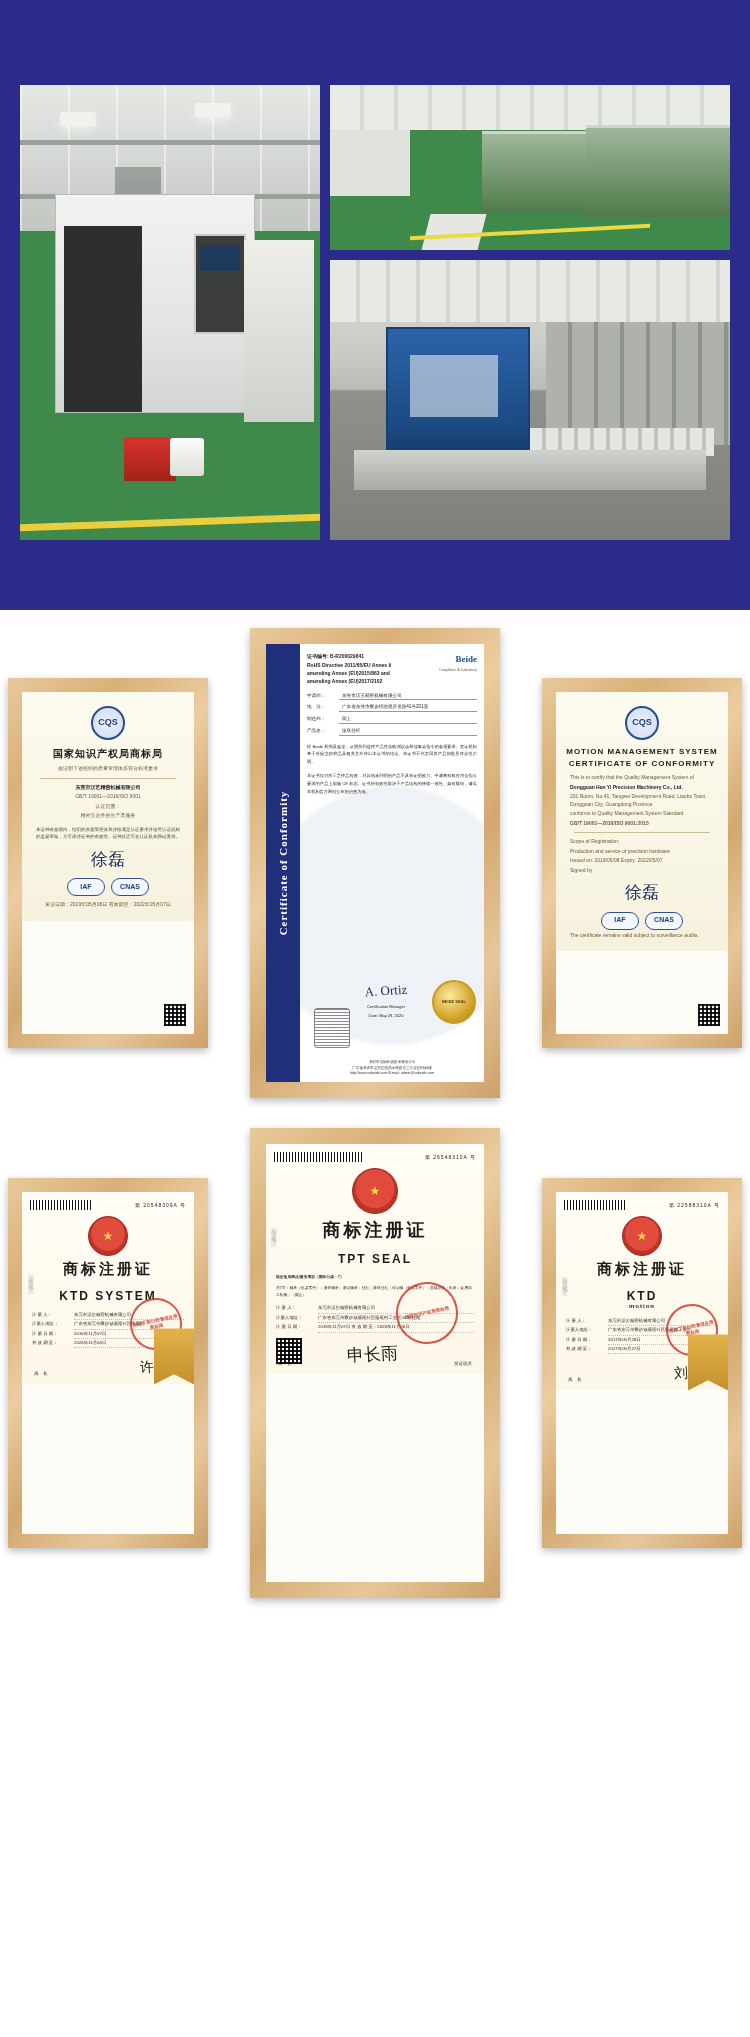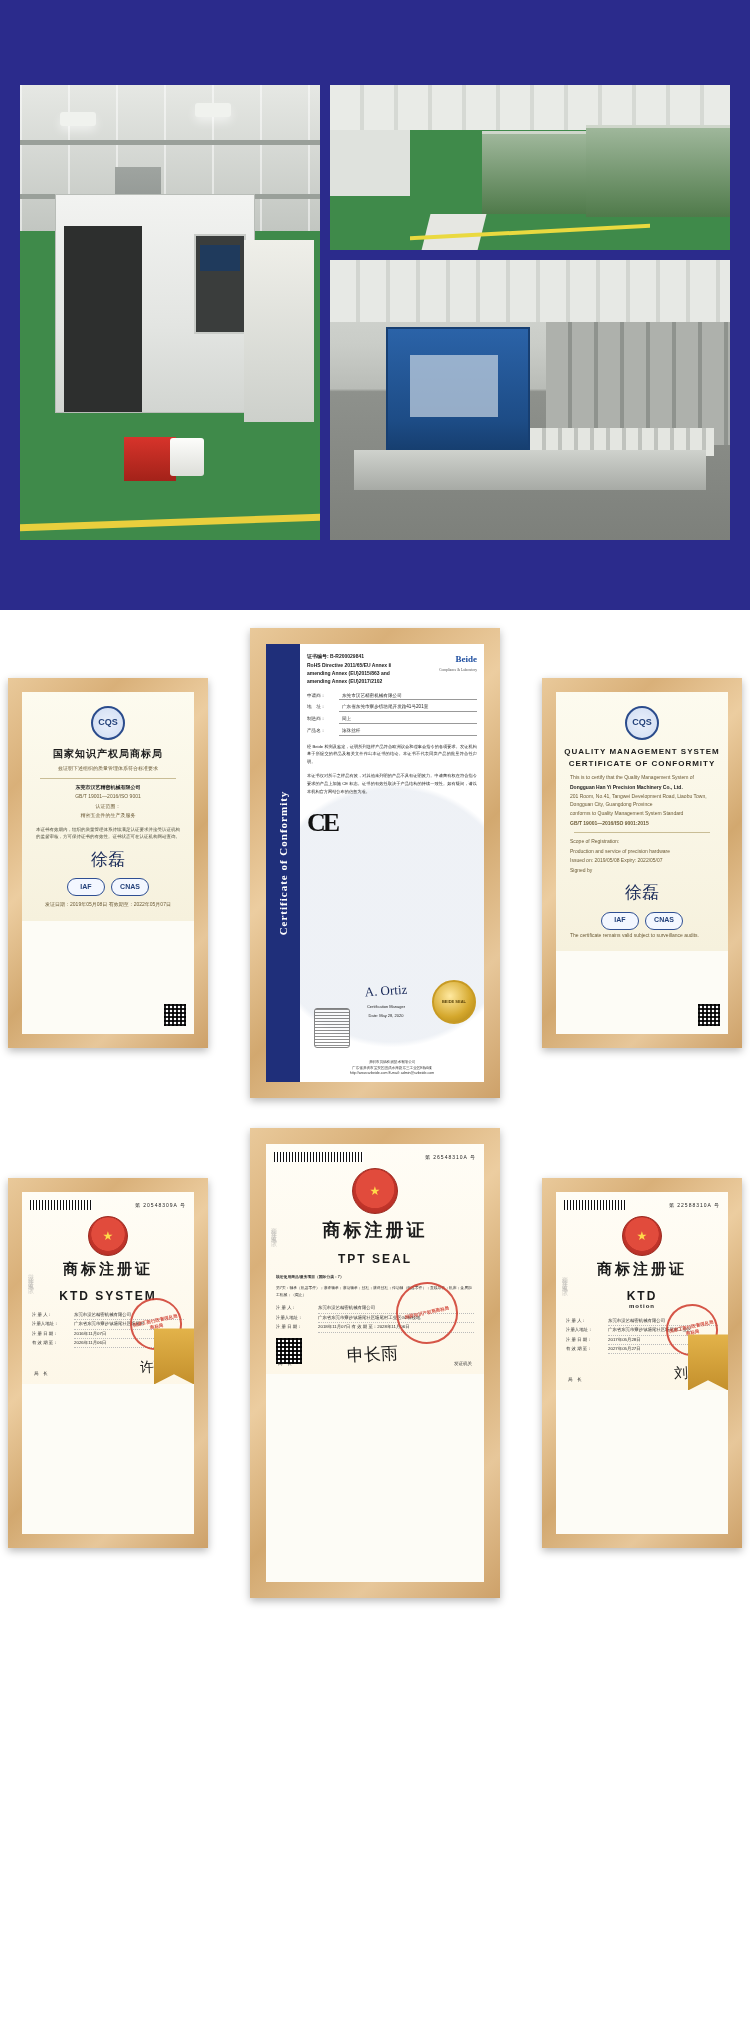--- a/index.html
+++ b/index.html
@@ -481,21 +481,20 @@
               </div>
               <div class="f">
                 <div class="k">产品名：</div>
                 <div class="v">滚珠丝杆</div>
               </div>
             </div>
 
             <div class="coc-para">经 Beide 检测及鉴定，证明所列送样产品符合欧洲议会和理事会指令的各项要求。发证机构基于所提交的样品及相关文件作出本证书的结论。本证书不代表同类产品的批量符合性声明。</div>
             <div class="coc-para">本证书仅对所示之样品有效，对其他未列明的产品不具有证明效力。申请商有权在符合指令要求的产品上加施 CE 标志。证书的有效性取决于产品结构的持续一致性。如有疑问，请以本机构官方网站公布的信息为准。</div>
 
-            <div class="ce-mark">CE</div>
 
             <div class="coc-signblock">
               <div class="sg">A. Ortiz</div>
               <div class="lbl">Certification Manager</div>
               <div class="lbl">Date: May 28, 2020</div>
             </div>
 
             <div class="gold-seal">BEIDE SEAL</div>
             <div class="coc-stamp"></div>
 
@@ -506,21 +505,21 @@
             </div>
           </div>
         </div>
       </div>
     </div>
 
     <div class="frame side right">
       <div class="frame-inner">
         <div class="iso eng">
           <div class="seal-top">CQS</div>
-          <h4>QUALITY MANAGEMENT SYSTEM CERTIFICATE OF CONFORMITY</h4>
+          <h4>MOTION MANAGEMENT SYSTEM CERTIFICATE OF CONFORMITY</h4>
           <div class="sub">This is to certify that the Quality Management System of</div>
           <div class="sub" style="font-weight:bold;color:#222">Dongguan Han Yi Precision Machinery Co., Ltd.</div>
           <div class="sub">201 Room, No.41, Tangwei Development Road, Liaobu Town, Dongguan City, Guangdong Province</div>
           <div class="sub">conforms to Quality Management System Standard</div>
           <div class="sub" style="font-weight:bold">GB/T 19001—2016/ISO 9001:2015</div>
           <div class="rule"></div>
           <div class="sub">Scope of Registration:</div>
           <div class="sub">Production and service of precision hardware</div>
           <div class="sub">Issued on: 2019/05/08    Expiry: 2022/05/07</div>
           <div class="sub">Signed by</div>

